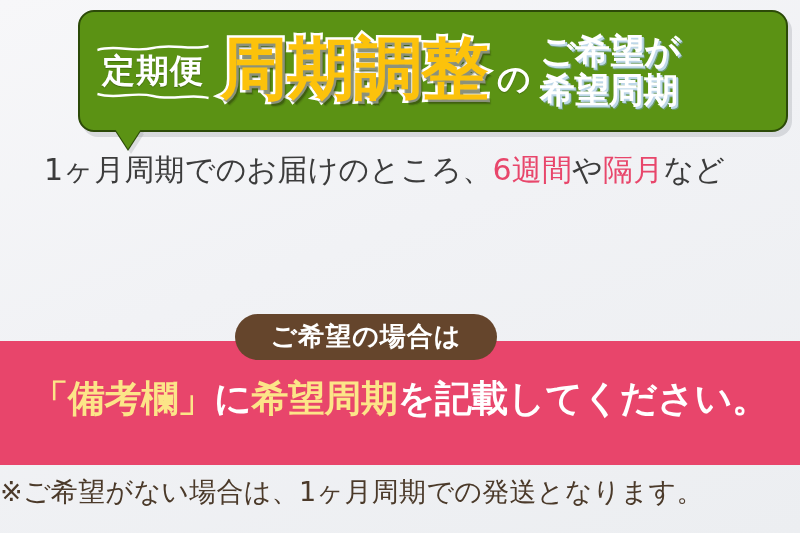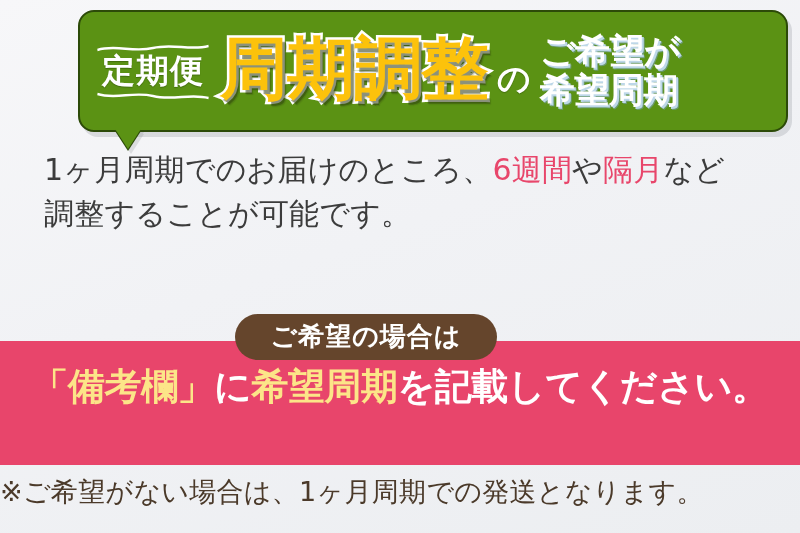--- a/index.html
+++ b/index.html
@@ -195,21 +195,21 @@
     left: 0;
     top: 341px;
     width: 800px;
     height: 124px;
     background: #e8456b;
     z-index: 2;
   }
   .pink-main {
     position: absolute;
     left: 0;
-    top: 368px;
+    top: 380px;
     width: 800px;
     text-align: center;
     z-index: 3;
     font-size: 37px;
     font-weight: 700;
     line-height: 1;
     color: #ffffff;
     white-space: nowrap;
     letter-spacing: -0.5px;
   }
@@ -275,23 +275,20 @@
     </div>
   </div>
 
   <div class="body-zone">
 
     <div class="body-line">
       <span class="t-dark">1ヶ月周期でのお届けのところ、</span><span class="t-pink">6週間</span><span class="t-dark">や</span><span class="t-pink">隔月</span><span class="t-dark">など</span>
     </div>
 
 
-    <div class="body-line">
-      <span class="t-dark">調整することが可能です。</span>
-    </div>
 
   </div>
 
   <div class="pill-zone">
     <span class="pill">ご希望の場合は</span>
   </div>
 
   <div class="pink-band"></div>
 
   <div class="pink-main">

